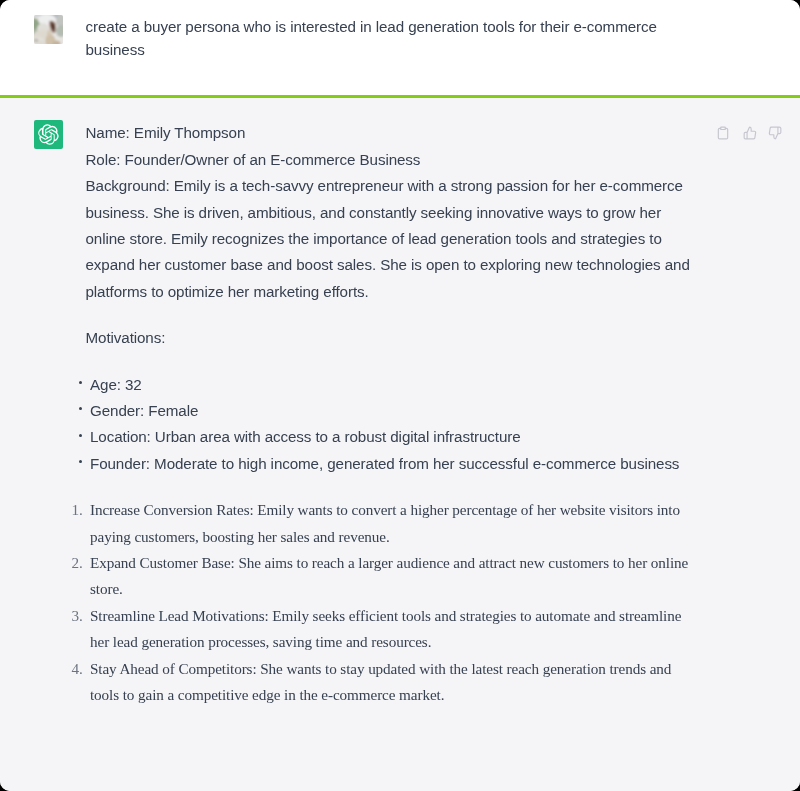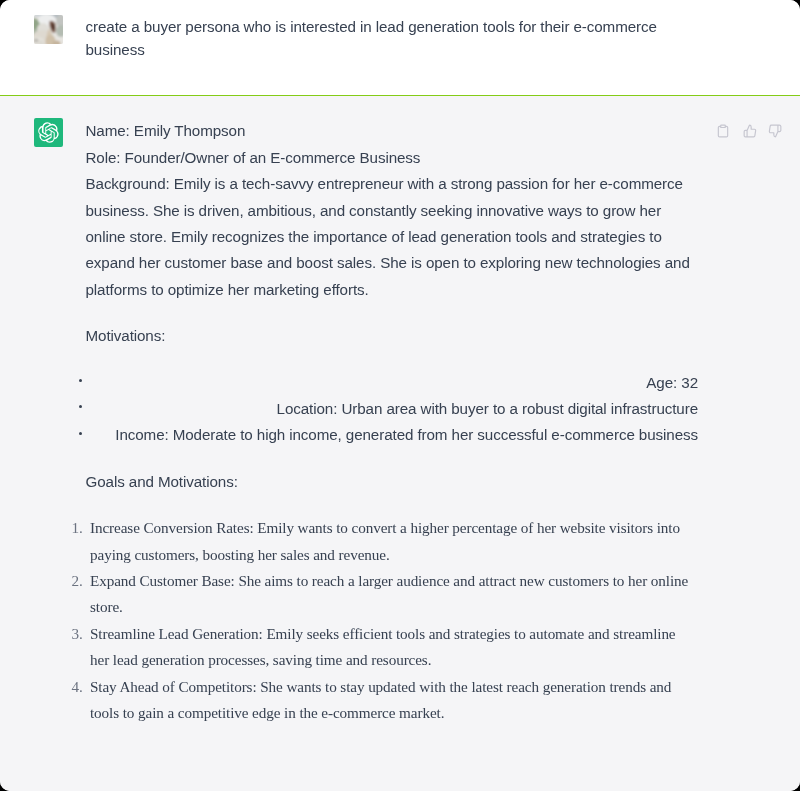--- a/index.html
+++ b/index.html
@@ -2,30 +2,30 @@
 <html><head>
 <meta charset="utf-8">
 <style>
   html,body{margin:0;padding:0;background:#000;}
   body{width:800px;height:791px;overflow:hidden;
        font-family:"Liberation Sans",sans-serif;
        -webkit-font-smoothing:antialiased;}
   .page{position:relative;width:800px;height:791px;border-radius:10px;overflow:hidden;background:#fff;}
   .msg{position:relative;box-sizing:border-box;}
   .msg-user{background:#ffffff;height:95px;}
-  .msg-bot{background:#f5f5f7;border-top:1px solid #84cc16;position:relative;height:696px;}
+  .msg-bot{background:#f5f5f7;border-top:3px solid #84cc16;position:relative;height:696px;}
   .avatar{position:absolute;left:34px;top:15px;width:29px;height:29px;border-radius:2px;overflow:hidden;display:block;}
   .bot-icon{position:absolute;left:34px;top:22px;width:29px;height:29px;border-radius:2px;background:#1eb87c;display:flex;align-items:center;justify-content:center;}
   .content{position:absolute;left:85.5px;width:610px;color:#374151;font-size:15.2px;letter-spacing:-0.1px;}
   .u-content{top:16px;line-height:22.5px;}
   .b-content{top:22.3px;line-height:26.4px;}
   .content p{margin:0 0 20px 0;}
   .content p:last-child{margin-bottom:0;}
   ul.bul{margin:0 0 20px 0;padding:0 0 0 4.5px;width:612.5px;box-sizing:border-box;list-style:none;}
-  ul.bul li{position:relative;text-align:right;}
+  ul.bul li{position:relative;}
   ul.bul li:before{content:"";position:absolute;left:-11px;top:9.3px;width:3px;height:3px;background:#374151;border-radius:50%;}
   ol.num{margin:0;padding:0 0 0 4.5px;width:612.5px;box-sizing:border-box;list-style:none;counter-reset:n;font-family:Liberation Serif, serif;}
   ol.num li{position:relative;counter-increment:n;}
   ol.num li:before{content:counter(n) ".";position:absolute;left:-18.5px;width:9px;text-align:right;top:0;color:#6b7280;}
   .actions{position:absolute;left:709.5px;top:21.5px;display:flex;align-items:center;}
   .act{width:26px;height:26px;display:flex;align-items:center;justify-content:center;color:#c6c6d0;}
   .act:nth-child(2){margin-left:1.5px;}
   .act:nth-child(3){margin-left:-1px;}
   .ico{display:block;}
 </style>
@@ -75,28 +75,28 @@
     <div class="bot-icon">
       <svg width="21" height="21" viewBox="0 0 41 41" fill="#fff">
         <path d="M37.532 16.87a9.963 9.963 0 0 0-.856-8.184 10.078 10.078 0 0 0-10.855-4.835A9.964 9.964 0 0 0 18.306.5a10.079 10.079 0 0 0-9.614 6.977 9.967 9.967 0 0 0-6.664 4.834 10.08 10.08 0 0 0 1.24 11.817 9.965 9.965 0 0 0 .856 8.185 10.079 10.079 0 0 0 10.855 4.835 9.965 9.965 0 0 0 7.516 3.35 10.078 10.078 0 0 0 9.617-6.981 9.967 9.967 0 0 0 6.663-4.834 10.079 10.079 0 0 0-1.243-11.813ZM22.498 37.886a7.474 7.474 0 0 1-4.799-1.735l.24-.136 7.974-4.604a1.293 1.293 0 0 0 .655-1.134V19.054l3.37 1.947a.12.12 0 0 1 .65.092v9.299a7.505 7.505 0 0 1-7.505 7.494ZM6.392 31.072a7.47 7.47 0 0 1-.894-5.023l.24.144 7.974 4.604a1.297 1.297 0 0 0 1.311 0l9.734-5.62v3.893a.12.12 0 0 1-.48.103l-8.061 4.652a7.505 7.505 0 0 1-10.256-2.753ZM4.297 13.62A7.469 7.469 0 0 1 8.2 10.333c0 .092-.53.255-.53.369v9.208a1.293 1.293 0 0 0 .655 1.132l9.734 5.62-3.37 1.947a.12.12 0 0 1-.114 0l-8.06-4.653a7.505 7.505 0 0 1-2.755-10.24l-.01-.096Zm27.658 6.437-9.724-5.674 3.37-1.942a.12.12 0 0 1 .113 0l8.06 4.658a7.5 7.5 0 0 1-1.157 13.528v-9.458a1.293 1.293 0 0 0-.66-1.117l-.002.005Zm3.355-5.048-.24-.144-7.974-4.604a1.297 1.297 0 0 0-1.311 0l-9.734 5.62v-3.893a.12.12 0 0 1 .048-.103l8.061-4.652a7.5 7.5 0 0 1 11.15 7.776Zm-21.085 6.94-3.37-1.947a.12.12 0 0 1-.065-.093V10.61a7.5 7.5 0 0 1 12.293-5.756l-.24.137-7.974 4.604a1.293 1.293 0 0 0-.656 1.133l-.006 11.22Zm1.832-3.951 4.334-2.503 4.341 2.503v5.005l-4.333 2.503-4.342-2.503v-5.005Z"></path>
       </svg>
     </div>
     <div class="content b-content">
       <p><span>Name: Emily Thompson</span><br><span>Role: Founder/Owner of an E-commerce Business</span><br><span>Background: Emily is a tech-savvy entrepreneur with a strong passion for her e-commerce business. She is driven, ambitious, and constantly seeking innovative ways to grow her online store. Emily recognizes the importance of lead generation tools and strategies to expand her customer base and boost sales. She is open to exploring new technologies and platforms to optimize her marketing efforts.</span></p>
       <p>Motivations:</p>
       <ul class="bul">
           <li>Age: 32</li>
-          <li>Location: Urban area with buyer to a robust digital infrastructure</li>
-          <li>Income: Moderate to high income, generated from her successful e-commerce business</li>
+          <li>Gender: Female</li>
+          <li>Location: Urban area with access to a robust digital infrastructure</li>
+          <li>Founder: Moderate to high income, generated from her successful e-commerce business</li>
         </ul>
-      <p>Goals and Motivations:</p>
       <ol class="num">
           <li>Increase Conversion Rates: Emily wants to convert a higher percentage of her website visitors into paying customers, boosting her sales and revenue.</li>
           <li>Expand Customer Base: She aims to reach a larger audience and attract new customers to her online store.</li>
-          <li>Streamline Lead Generation: Emily seeks efficient tools and strategies to automate and streamline her lead generation processes, saving time and resources.</li>
+          <li>Streamline Lead Motivations: Emily seeks efficient tools and strategies to automate and streamline her lead generation processes, saving time and resources.</li>
           <li>Stay Ahead of Competitors: She wants to stay updated with the latest reach generation trends and tools to gain a competitive edge in the e-commerce market.</li>
         </ol>
     </div>
     <div class="actions">
       <div class="act">
         <svg class="ico" width="14" height="14" viewBox="0 0 24 24" fill="none" stroke="currentColor" stroke-width="2" stroke-linecap="round" stroke-linejoin="round">
           <path d="M16 4h2a2 2 0 0 1 2 2v14a2 2 0 0 1-2 2H6a2 2 0 0 1-2-2V6a2 2 0 0 1 2-2h2"></path>
           <rect x="8" y="2" width="8" height="4" rx="1" ry="1"></rect>
         </svg>
       </div>

